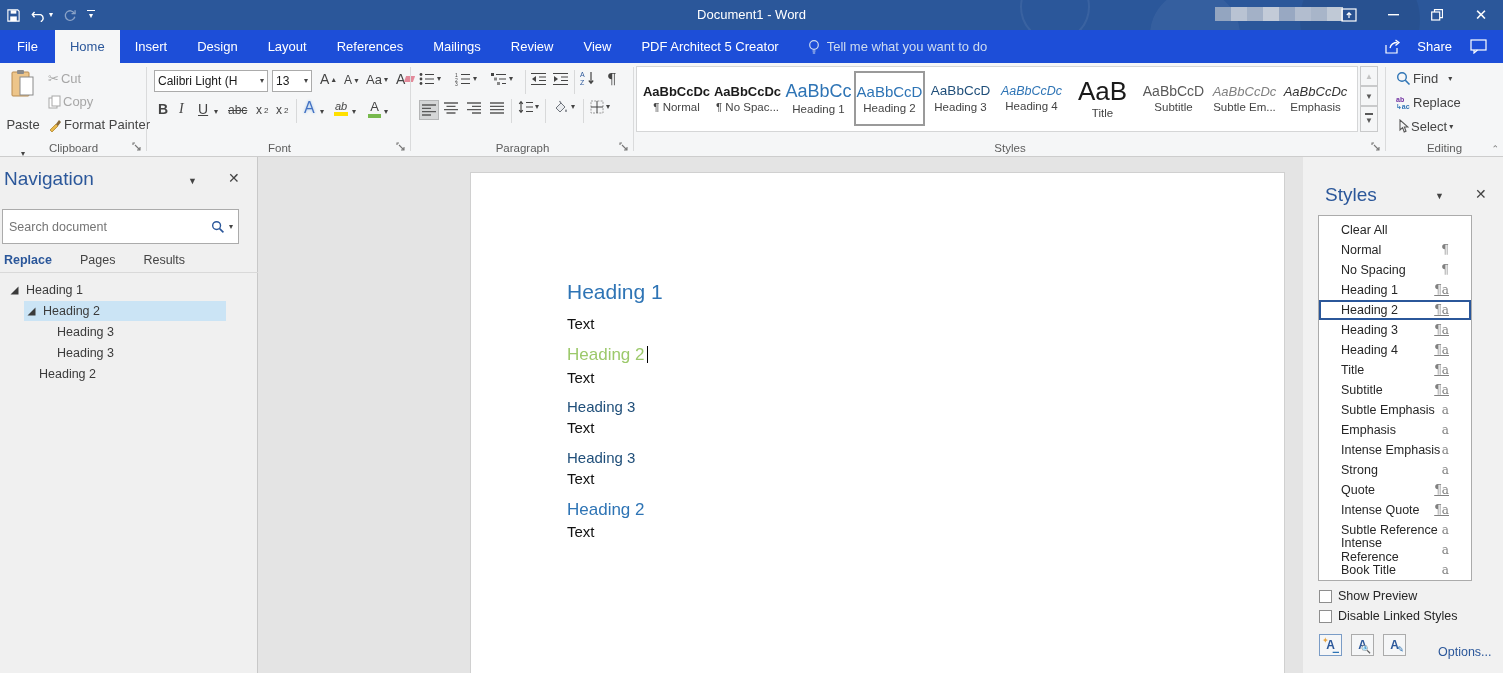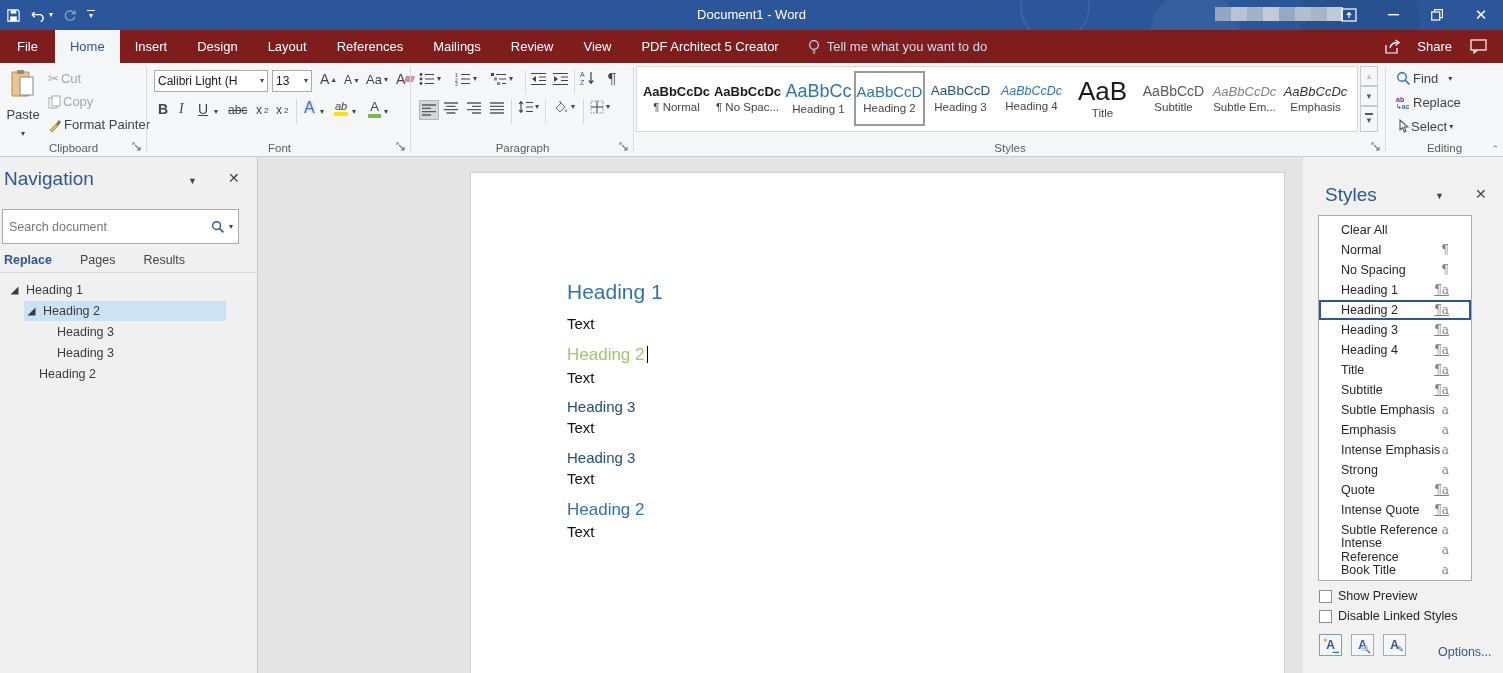--- a/index.html
+++ b/index.html
@@ -12,21 +12,21 @@
   #titlebar{left:0;top:0;width:1503px;height:30px;background:#2B579A;color:#fff;overflow:hidden}
   .tb-art{border-radius:50%;position:absolute}
   #qat{left:6px;top:0;height:30px;display:flex;align-items:center;gap:10px}
   .qbtn{display:flex;align-items:center;gap:2px}
   #title-text{top:7px;left:0;width:100%;text-align:center;font-size:13px;color:#fff}
   #account-blur{right:160px;top:7px;display:flex}
   #account-blur div{width:16px;height:14px}
   #win-controls{right:0;top:0;height:30px;display:flex;align-items:center}
   .wbtn{width:44px;height:30px;display:flex;align-items:center;justify-content:center;color:#fff}
   
-  #tabrow{left:0;top:30px;width:1503px;height:33px;background:#7f1d1d;display:flex;align-items:stretch;color:#fff;font-size:13px}
+  #tabrow{left:0;top:30px;width:1503px;height:33px;background:#1d4ed8;display:flex;align-items:stretch;color:#fff;font-size:13px}
   .rtab{padding:0 15px;display:flex;align-items:center;cursor:default;white-space:nowrap}
   .rtab.active{background:#F5F6F7;color:#2B579A}
   #tellme{display:flex;align-items:center;gap:7px;padding:0 14px;color:#CDDBEF}
   #tabrow-right{margin-left:auto;display:flex;align-items:center;gap:18px;padding-right:16px}
   #share-btn{display:flex;align-items:center;gap:16px;color:#fff}
   
   #ribbon{left:0;top:63px;width:1503px;height:94px;background:#F5F6F7;border-bottom:1px solid #CDCDCD;color:#444}
   .rgroup{position:absolute;top:0;height:93px}
   .rgdiv{position:absolute;right:0;top:4px;bottom:5px;width:1px;background:#DADBDC}
   .rglabel{position:absolute;bottom:2px;left:0;right:0;text-align:center;font-size:11.5px;color:#5D5D5D}
@@ -189,21 +189,21 @@
           <rect x="1" y="1" width="15" height="10" fill="none" stroke="#fff" stroke-width="1.2"></rect>
           <path d="M4 11v3l3.5-3" fill="none" stroke="#fff" stroke-width="1.2"></path>
         </svg>
     </span>
   </div>
 </div>
 
 <div id="ribbon" class="abs">
 
   <div class="rgroup" style="left:0;width:147px">
-    <div class="rbtn" style="left:4px;top:6px;flex-direction:column;gap:8px;width:38px">
+    <div class="rbtn" style="left:4px;top:6px;flex-direction:column;gap:18px;width:38px">
       <span>
         <svg width="26" height="30" viewBox="0 0 26 30">
             <rect x="2" y="3" width="17" height="24" rx="1" fill="#EDC58A" stroke="#B98B4E"></rect>
             <rect x="7" y="1" width="7" height="4" rx="1" fill="#8A8A8A"></rect>
             <rect x="10" y="8" width="13" height="18" fill="#fff" stroke="#8A8A8A"></rect>
           </svg>
       </span>
       <span>Paste</span>
       <span class="ar">▾</span>
     </div>

